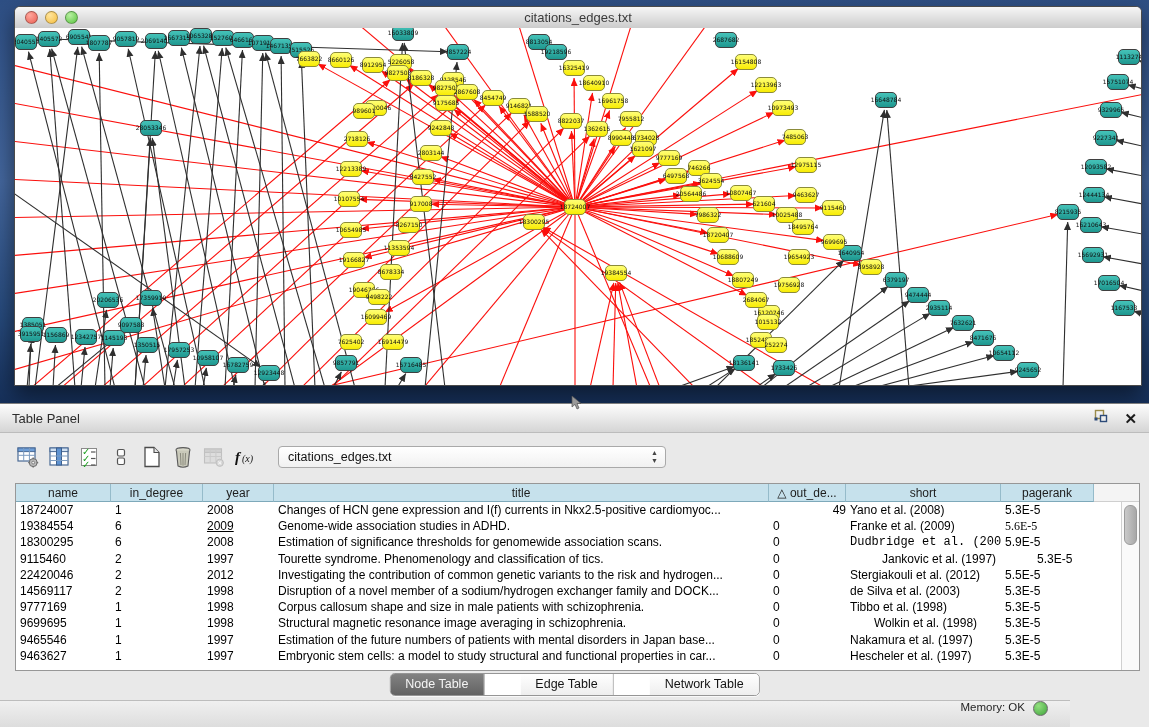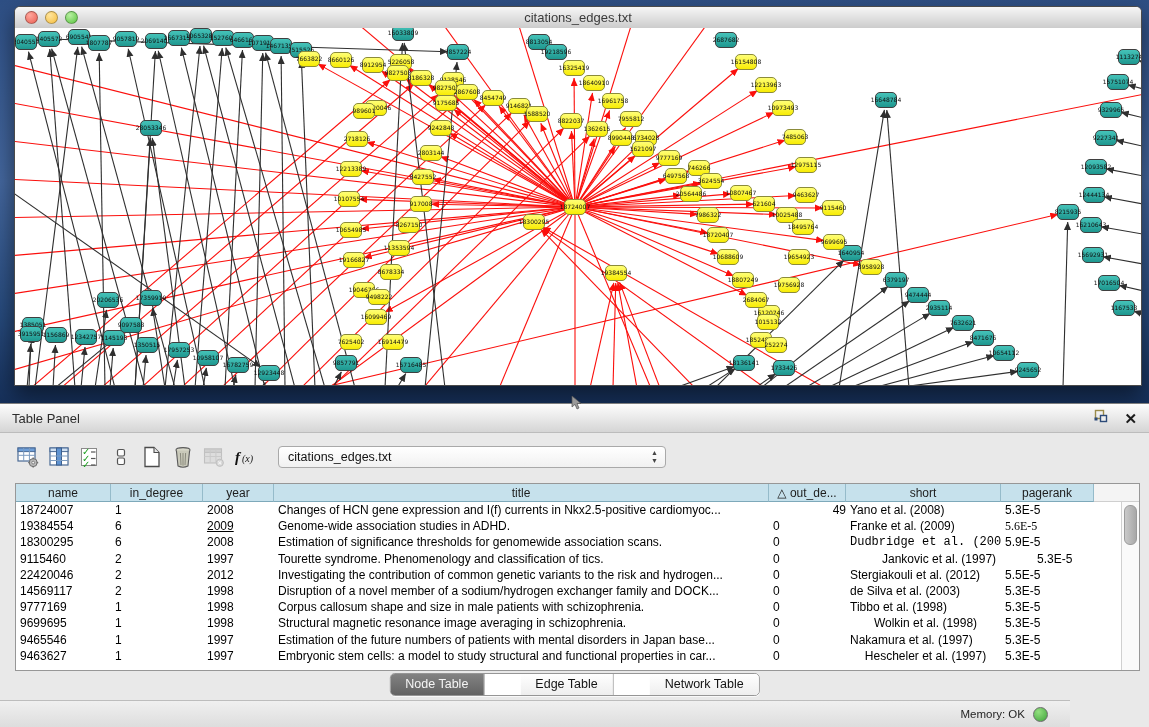--- a/index.html
+++ b/index.html
@@ -61,21 +61,21 @@
   .tabs{position:absolute;left:50%;top:240px;transform:translateX(-50%);display:flex;
         border:1px solid #969696;border-radius:5px;overflow:hidden;background:#fff;
         box-shadow:0 1px 0 rgba(255,255,255,.7);gap:36px;}
   .tab{padding:3px 15px 4px 15px;font-size:12.5px;color:#141414;
        background:linear-gradient(#ffffff,#eeeeee);border-right:1px solid #b5b5b5;}
   .tab:last-child{border-right:none;}
   .tab.selected{background:linear-gradient(#828282,#636363);color:#f5f5f5;}
 
   .status-bar{position:absolute;left:0;top:700px;width:1070px;height:27px;box-sizing:border-box;
               background:linear-gradient(#f0f0f0,#dddddd);border-top:1px solid #bdbdbd;
-              display:flex;align-items:center;justify-content:flex-end;}
+              display:flex;justify-content:flex-end;}
   .memory{font-size:11.5px;color:#1f1f1f;margin-right:8px;}
   .memory-dot{width:13px;height:13px;border-radius:50%;margin-right:22px;
               background:radial-gradient(circle at 35% 30%,#93e07f,#3fa43c);border:1px solid #6b6b6b;}
 </style>
 </head>
 <body>
 
 <div class="desktop">
   <div class="frame">
     <div class="titlebar">
@@ -981,21 +981,21 @@
           <div class="td" style="width: 77px; flex: 0 0 77px;">0</div>
           <div class="td" style="width: 155px; flex: 0 0 155px;">Nakamura et al. (1997)</div>
           <div class="td" style="width: 93px; flex: 0 0 93px;">5.3E-5</div>
         </div>
         <div class="trow">
           <div class="td" style="width: 95px; flex: 0 0 95px;">9463627</div>
           <div class="td" style="width: 92px; flex: 0 0 92px;">1</div>
           <div class="td" style="width: 71px; flex: 0 0 71px;">1997</div>
           <div class="td" style="width: 495px; flex: 0 0 495px;">Embryonic stem cells: a model to study structural and functional properties in car...</div>
           <div class="td" style="width: 77px; flex: 0 0 77px;">0</div>
-          <div class="td" style="width: 155px; flex: 0 0 155px; text-align: center;">Hescheler et al. (1997)</div>
+          <div class="td" style="width: 155px; flex: 0 0 155px;">Hescheler et al. (1997)</div>
           <div class="td" style="width: 93px; flex: 0 0 93px;">5.3E-5</div>
         </div>
       </div>
     <div class="vscroll">
       <div class="vthumb"></div>
     </div>
   </div>
 
   <div class="tabs" id="tabs">
       <div class="tab selected">Node Table</div>

